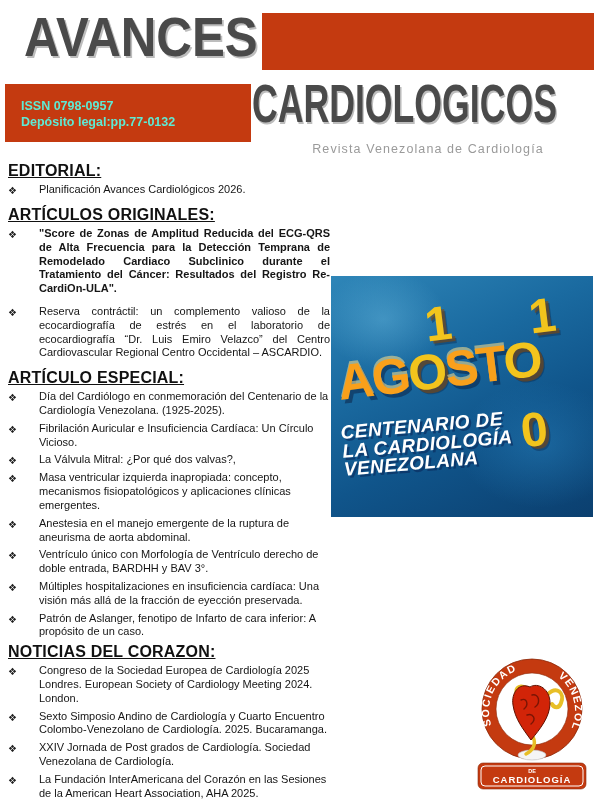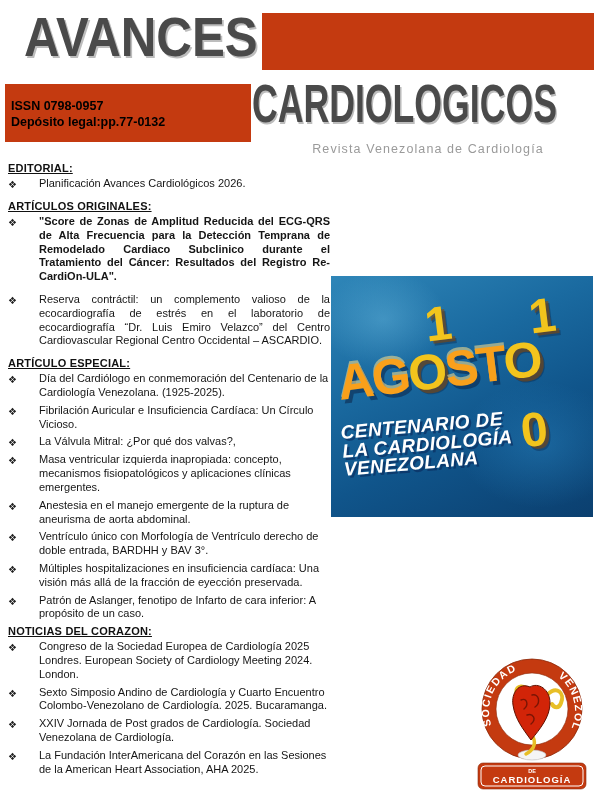--- a/index.html
+++ b/index.html
@@ -5,29 +5,29 @@
   html,body{margin:0;padding:0;}
   body{width:600px;height:800px;background:#ffffff;font-family:"Liberation Sans",sans-serif;color:#111;overflow:hidden;}
   .page{position:relative;width:600px;height:800px;background:#fff;}
 
   
   .red-top{position:absolute;left:262px;top:13px;width:332px;height:57px;background:#c43a10;}
   .title-avances{position:absolute;left:24px;top:4px;font-size:56px;font-weight:bold;color:#4a4a4a;
     letter-spacing:0px;transform:scaleX(.88);transform-origin:left top;white-space:nowrap;z-index:3;
     text-shadow:2px 2px 0 #bdbdbd;}
   .red-left{position:absolute;left:5px;top:84px;width:246px;height:58px;background:#c43a10;z-index:1;}
-  .issn{position:absolute;left:6px;top:14px;color:#000000;font-weight:bold;font-size:12.5px;line-height:16px;white-space:nowrap;}
+  .issn{position:absolute;left:16px;top:14px;color:#5eead4;font-weight:bold;font-size:12.5px;line-height:16px;white-space:nowrap;}
   .title-cardio{position:absolute;left:252px;top:72px;font-size:54px;font-weight:bold;color:#4a4a4a;
     transform:scaleX(.66);transform-origin:left top;white-space:nowrap;z-index:3;text-shadow:2px 2px 0 #bdbdbd;}
   .subtitle{position:absolute;left:258px;top:142px;width:340px;text-align:center;color:#9a9a9a;
     font-size:12.5px;line-height:14.5px;letter-spacing:1.1px;white-space:nowrap;}
 
   
   .toc{position:absolute;left:8px;top:162px;width:322px;}
-  .sec-head{font-size:11px;font-weight:bold;text-decoration:underline;margin:9px 0 3px 0;letter-spacing:.2px;}
+  .sec-head{font-size:16px;font-weight:bold;text-decoration:underline;margin:9px 0 3px 0;letter-spacing:.2px;}
   .sec-head.first{margin-top:0;}
   ul.items{list-style:none;margin:0;padding:0;}
   ul.items li{display:flex;gap:7px;margin:0 0 4px 0;}
   .blt{font-size:10px;line-height:13px;margin-top:1px;flex:0 0 auto;color:#222;}
   .txt{font-size:11px;line-height:13.8px;color:#151515;padding-left:15px;}
   .just{text-align:justify;}
   .b{font-weight:bold;}
 
   
   .poster{position:absolute;left:331px;top:276px;width:262px;height:241px;overflow:hidden;

